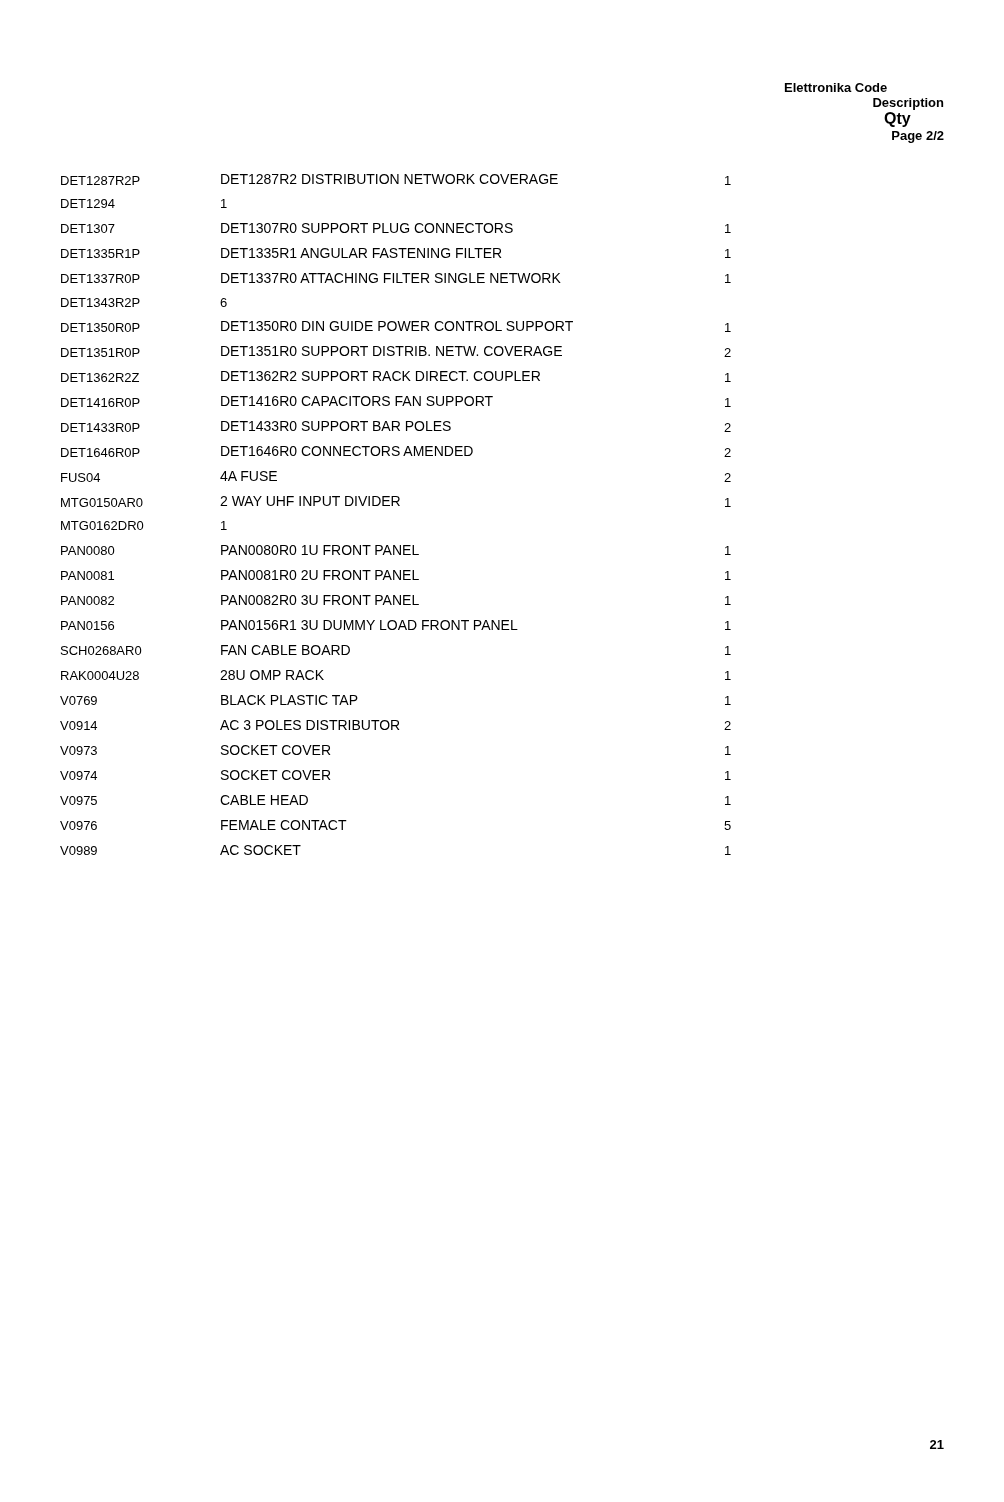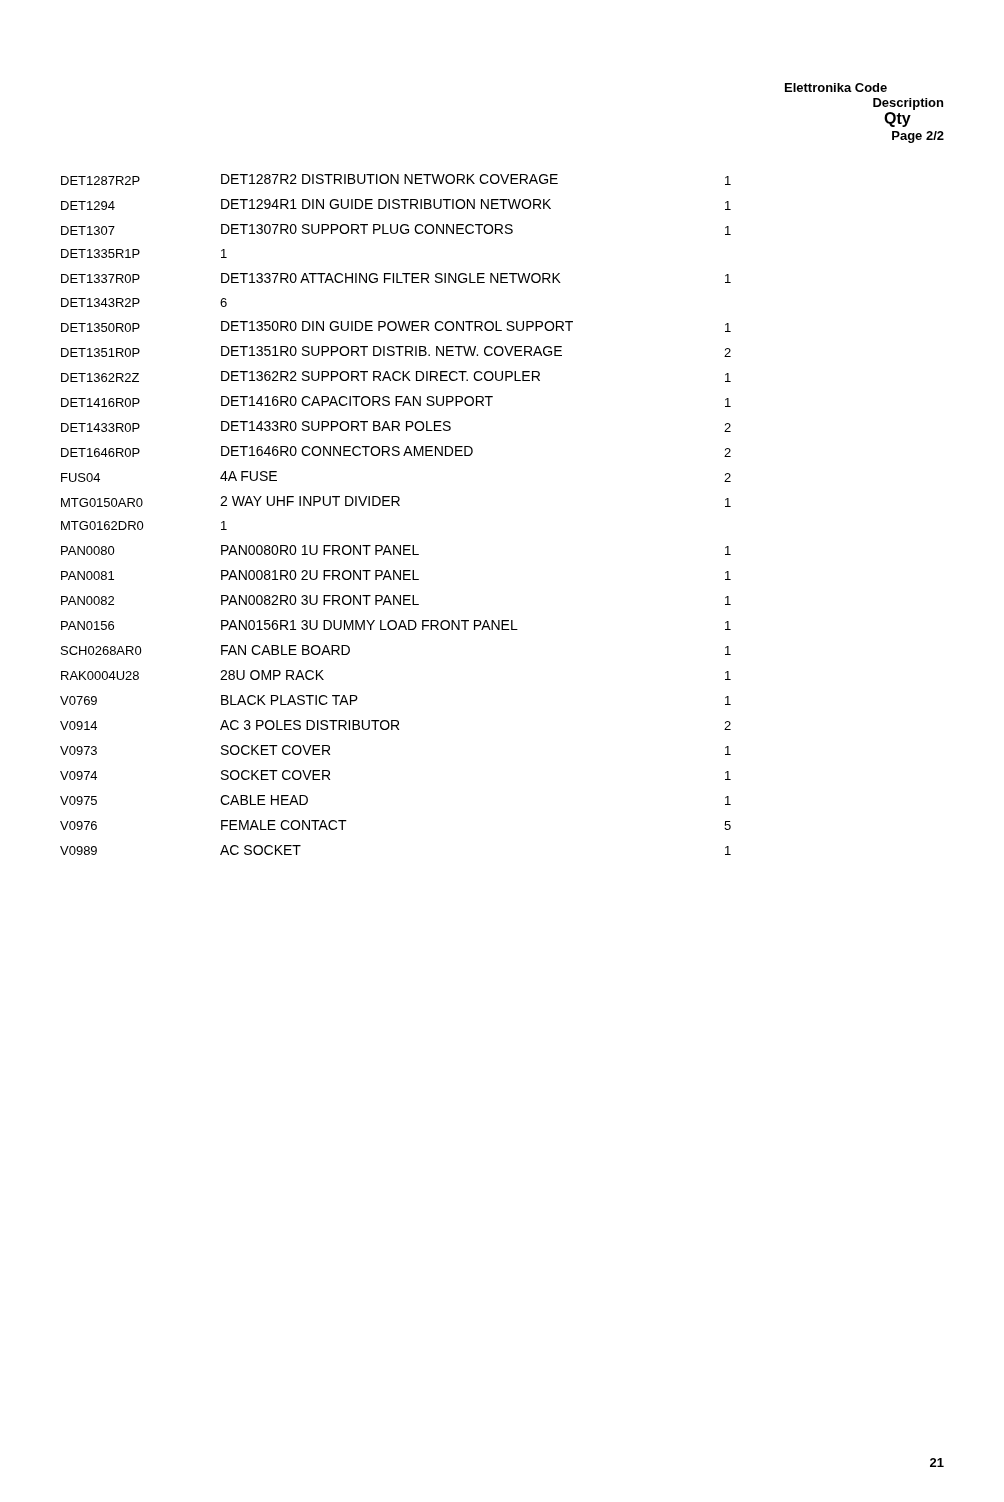--- a/index.html
+++ b/index.html
@@ -87,21 +87,21 @@
       font-size: 13px;
     }
 
     .col-extra {
       width: 160px;
       font-size: 13px;
     }
 
     .page-number {
       position: absolute;
-      bottom: 32px;
+      bottom: 50px;
       right: 60px;
       font-size: 13px;
       font-weight: bold;
     }
   </style>
 </head>
 <body>
 
 <div class="page-container">
 
@@ -114,32 +114,32 @@
 
   <div class="table-body" id="table-body">
   <div class="table-row">
       <div class="col-code">DET1287R2P</div>
       <div class="col-desc">DET1287R2 DISTRIBUTION NETWORK COVERAGE</div>
       <div class="col-qty">1</div>
       <div class="col-extra"></div>
     </div>
       <div class="table-row">
       <div class="col-code">DET1294</div>
-      <div class="col-desc">DET1294R1 DIN GUIDE DISTRIBUTION NETWORK</div>
       <div class="col-qty">1</div>
       <div class="col-extra"></div>
     </div>
       <div class="table-row">
       <div class="col-code">DET1307</div>
       <div class="col-desc">DET1307R0 SUPPORT PLUG CONNECTORS</div>
       <div class="col-qty">1</div>
       <div class="col-extra"></div>
     </div>
       <div class="table-row">
       <div class="col-code">DET1335R1P</div>
+      <div class="col-desc">DET1335R1 ANGULAR FASTENING FILTER</div>
       <div class="col-qty">1</div>
       <div class="col-extra"></div>
     </div>
       <div class="table-row">
       <div class="col-code">DET1337R0P</div>
       <div class="col-desc">DET1337R0 ATTACHING FILTER SINGLE NETWORK</div>
       <div class="col-qty">1</div>
       <div class="col-extra"></div>
     </div>
       <div class="table-row">

